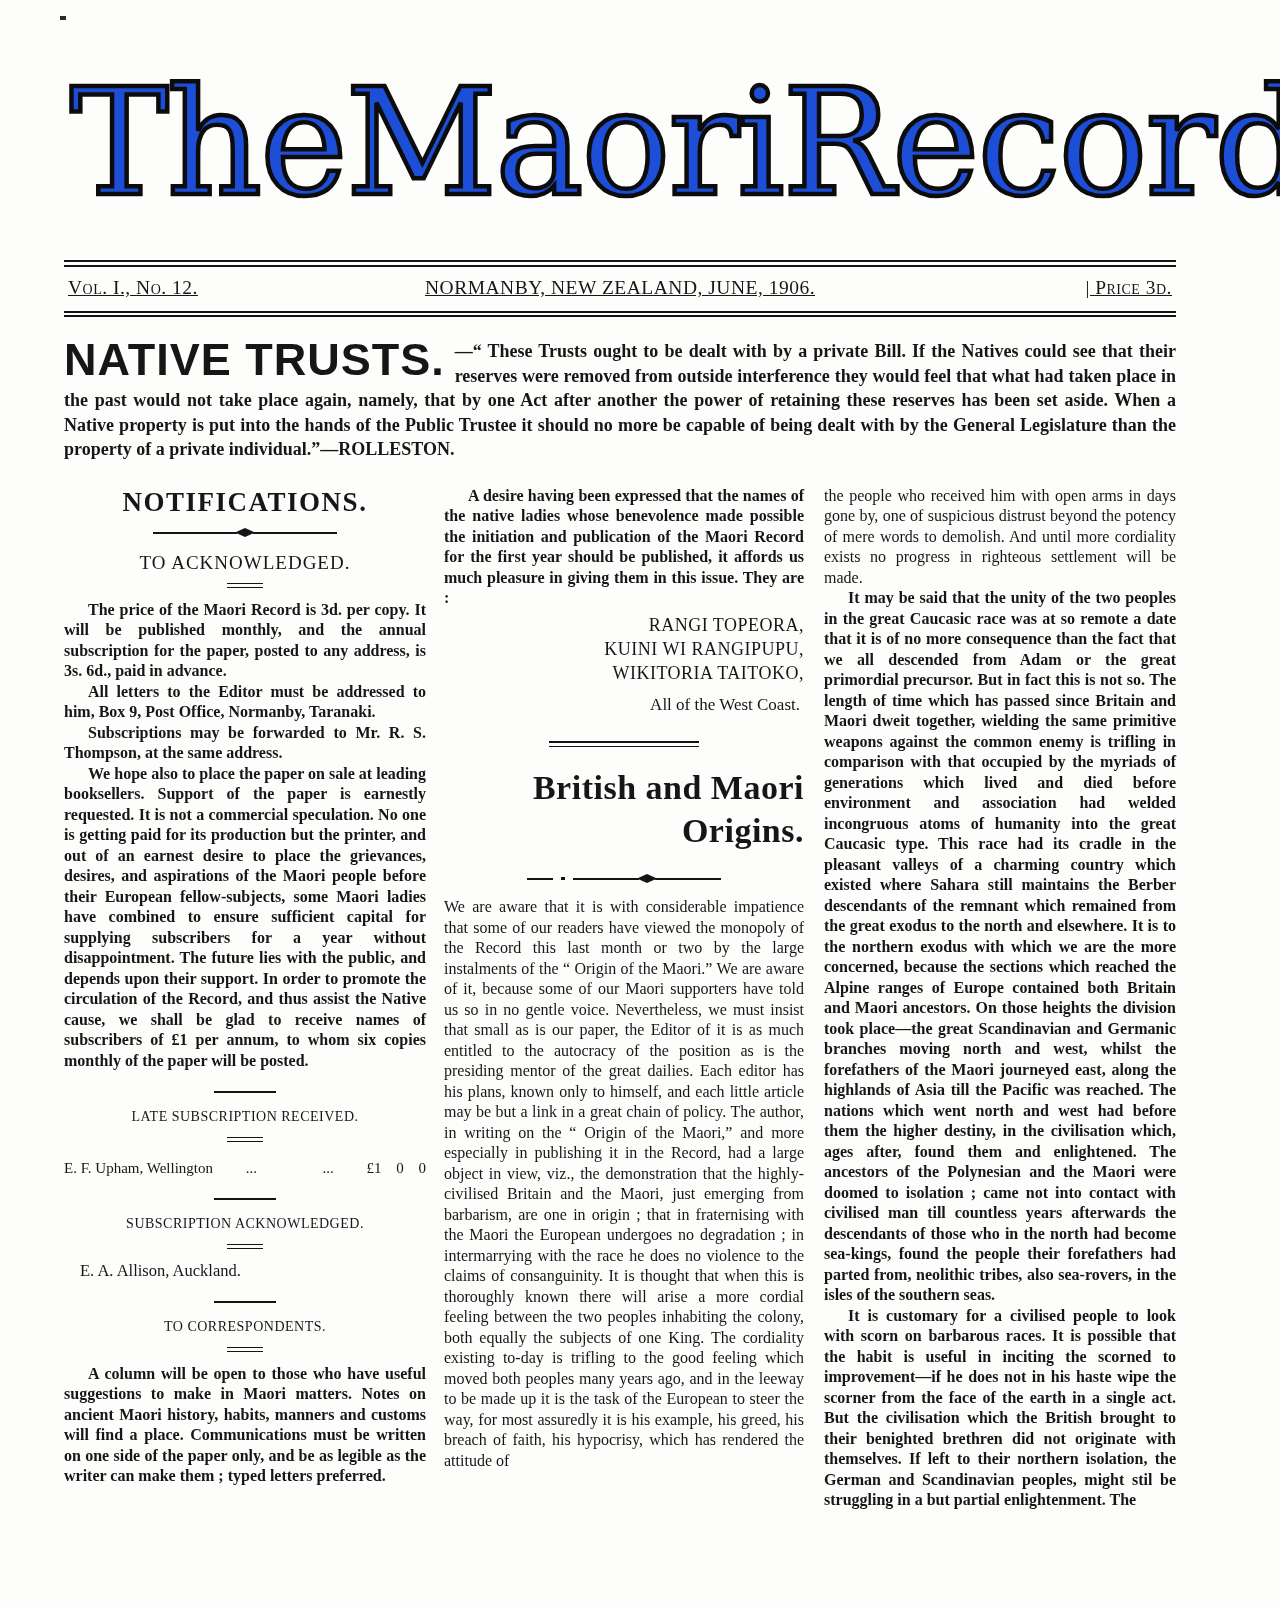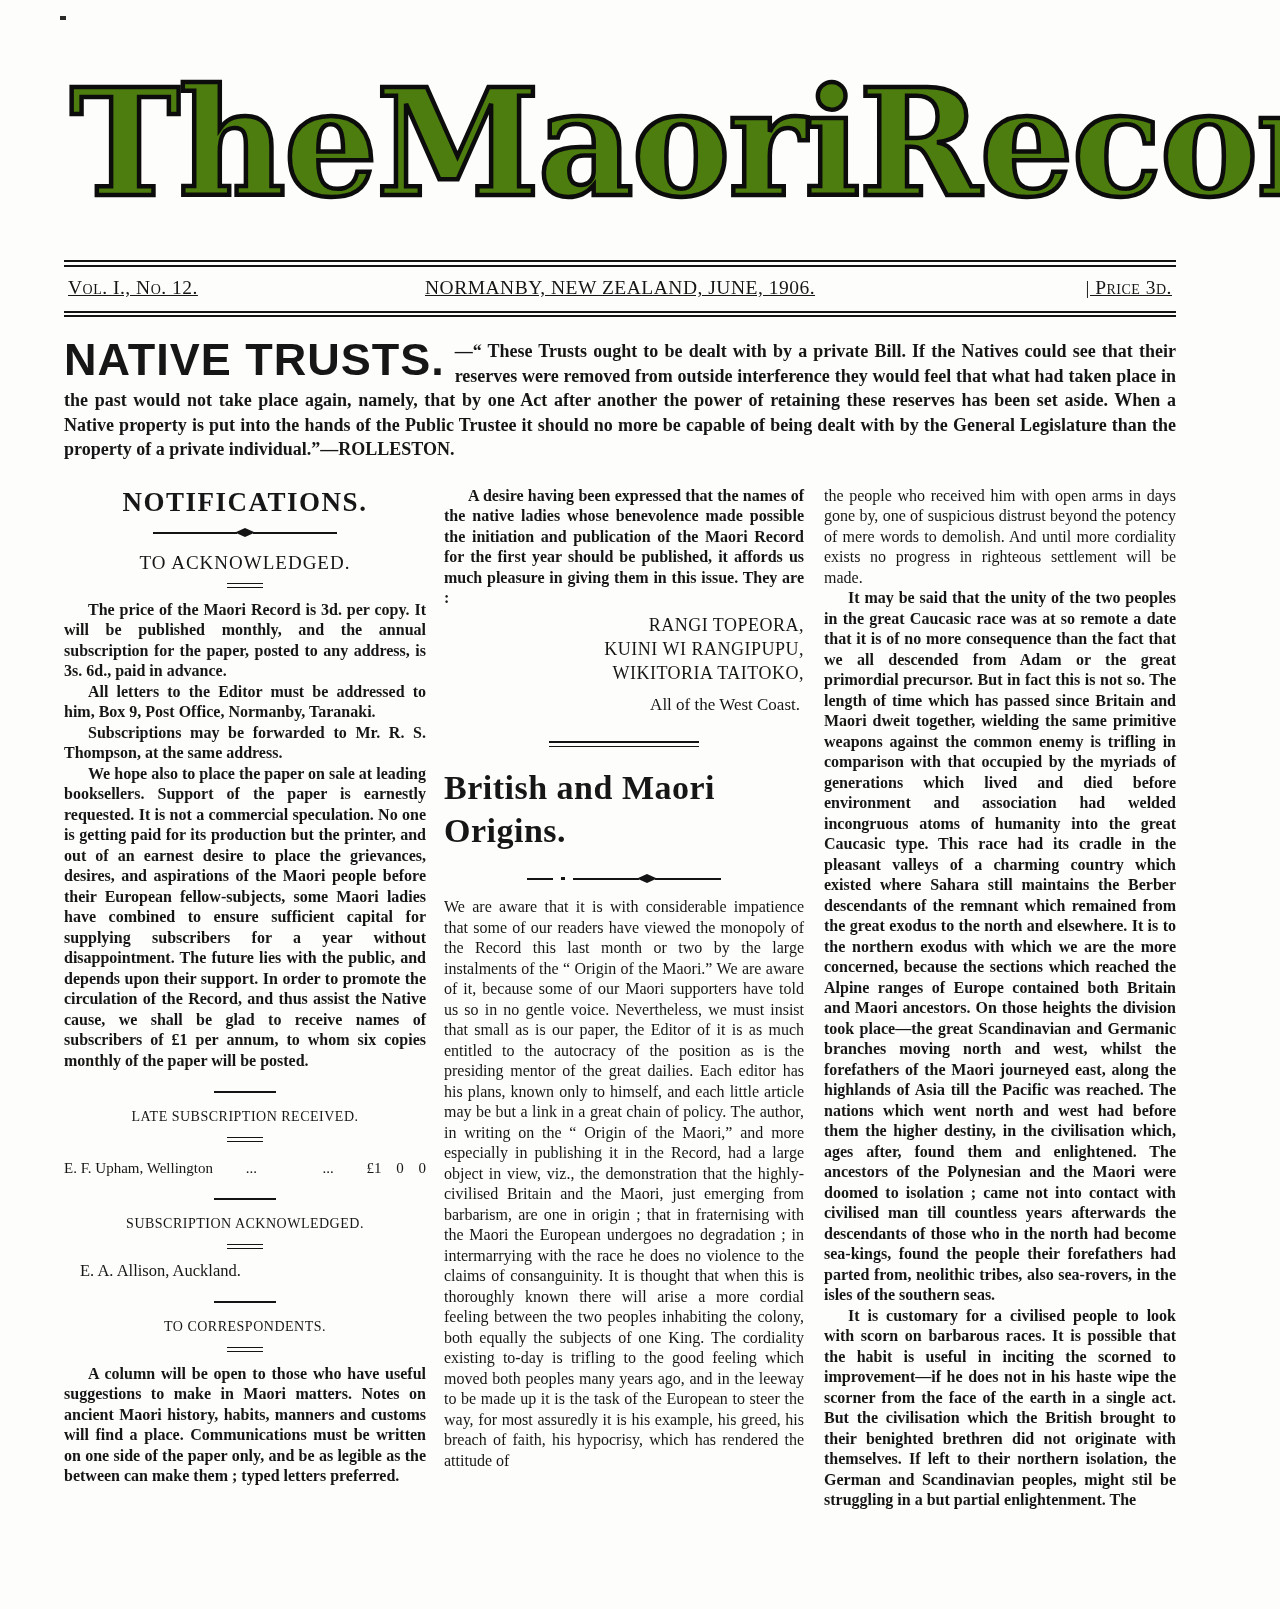--- a/index.html
+++ b/index.html
@@ -11,22 +11,22 @@
     padding:0 104px 0 64px;
   }
   .speck { position:absolute; left:60px; top:16px; width:6px; height:4px; background:#2a2a2a; }
 
   
   .masthead {
     display:flex; justify-content:space-between; align-items:flex-start;
     margin-top:66px; height:168px; padding:0 6px;
   }
   .masthead span {
-    font-family:"DejaVu Serif", serif; font-weight:700;
-    font-size:148px; line-height:1.05; color:#4d7c0f;
+    font-family:"DejaVu Serif", serif; font-weight:400;
+    font-size:148px; line-height:1.05; color:#1d4ed8;
     -webkit-text-stroke:4.5px #0c0c0c; letter-spacing:-2px;
     text-shadow:0 0 1px #0c0c0c;
   }
   .subtitle-wrap { text-align:center; margin-top:22px; }
   .subtitle {
     display:inline-block;
     font-family:"Liberation Sans", sans-serif; font-weight:700;
     font-size:30px; letter-spacing:0.5px; word-spacing:13px; color:#121212;
     transform:scale(0.96,1.12); transform-origin:center;
   }
@@ -56,21 +56,21 @@
   .col-left  { width:362px; }
   .col-mid   { width:360px; margin-left:18px; }
   .col-right { flex:1; margin-left:20px; }
   .col p { margin:0; }
   .col p.ind { text-indent:1.5em;font-weight:bold; }
 
   
   .h-main { text-align:center; font-size:27px; font-weight:700; letter-spacing:1.5px; margin-top:6px; }
   .h-sub  { text-align:center; font-size:19px; letter-spacing:1px; margin-top:16px; }
   .h-small{ text-align:center; font-size:14px; letter-spacing:0.5px; margin-top:14px; }
-  .art-head { text-align:left; font-size:34px; font-weight:700; line-height:1.25; margin-top:20px; letter-spacing:0.5px; }
+  .art-head { text-align:right; font-size:34px; font-weight:700; line-height:1.25; margin-top:20px; letter-spacing:0.5px; }
 
   
   .divider { display:flex; align-items:center; justify-content:center; margin:16px auto 14px auto; }
   .divider .seg  { height:2px; background:#141414; }
   .divider .seg.a { width:84px; } .divider .seg.b { width:84px; }
   .divider .diamond { width:20px; height:9px; background:#141414;
     clip-path:polygon(50% 0,100% 50%,50% 100%,0 50%); margin:0 -2px; }
   .divider.art { margin-top:22px; }
   .divider.art .pre { width:26px; height:2px; background:#141414; margin-right:8px; }
   .divider.art .dot { width:4px; height:3px; background:#141414; margin-right:8px; }
@@ -141,21 +141,21 @@
       </div>
 
       <div class="rule-med"></div>
       <div class="h-small">SUBSCRIPTION ACKNOWLEDGED.</div>
       <div class="rule-short"></div>
       <div class="ack-entry">E. A. Allison, Auckland.</div>
 
       <div class="rule-med"></div>
       <div class="h-small">TO CORRESPONDENTS.</div>
       <div class="rule-short"></div>
-      <p class="ind">A column will be open to those who have useful suggestions to make in Maori matters. Notes on ancient Maori history, habits, manners and customs will find a place.  Communications must be written on one side of the paper only, and be as legible as the between can make them ; typed letters preferred.</p>
+      <p class="ind">A column will be open to those who have useful suggestions to make in Maori matters. Notes on ancient Maori history, habits, manners and customs will find a place.  Communications must be written on one side of the paper only, and be as legible as the writer can make them ; typed letters preferred.</p>
     </div>
 
     <div class="col col-mid">
       <p class="ind">A desire having been expressed that the names of the native ladies whose benevolence made possible the initiation and publication of the Maori Record for the first year should be published, it affords us much pleasure in giving them in this issue.  They are :</p>
       <div class="names">
         <div>RANGI TOPEORA,</div>
         <div>KUINI WI RANGIPUPU,</div>
         <div>WIKITORIA TAITOKO,</div>
       </div>
       <div class="names-footer">All of the West Coast.</div>

